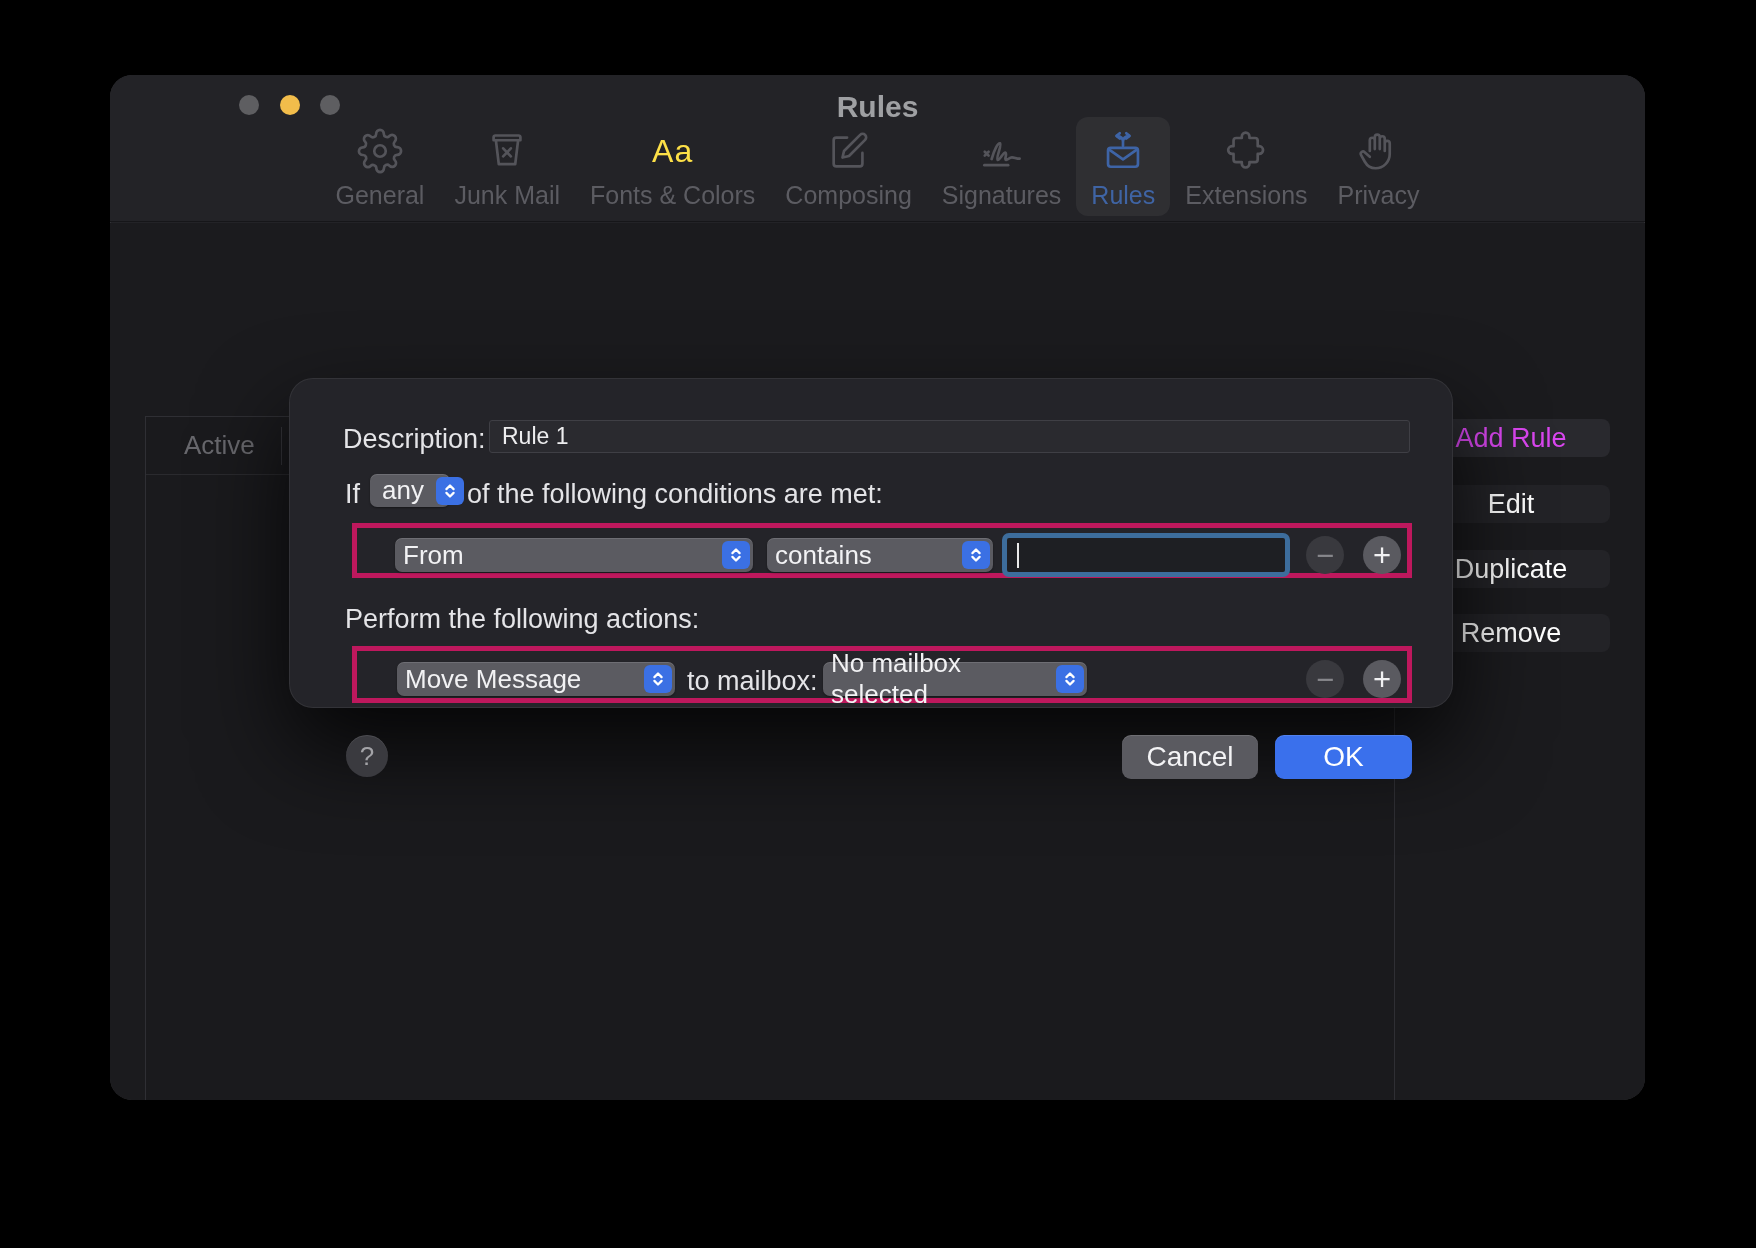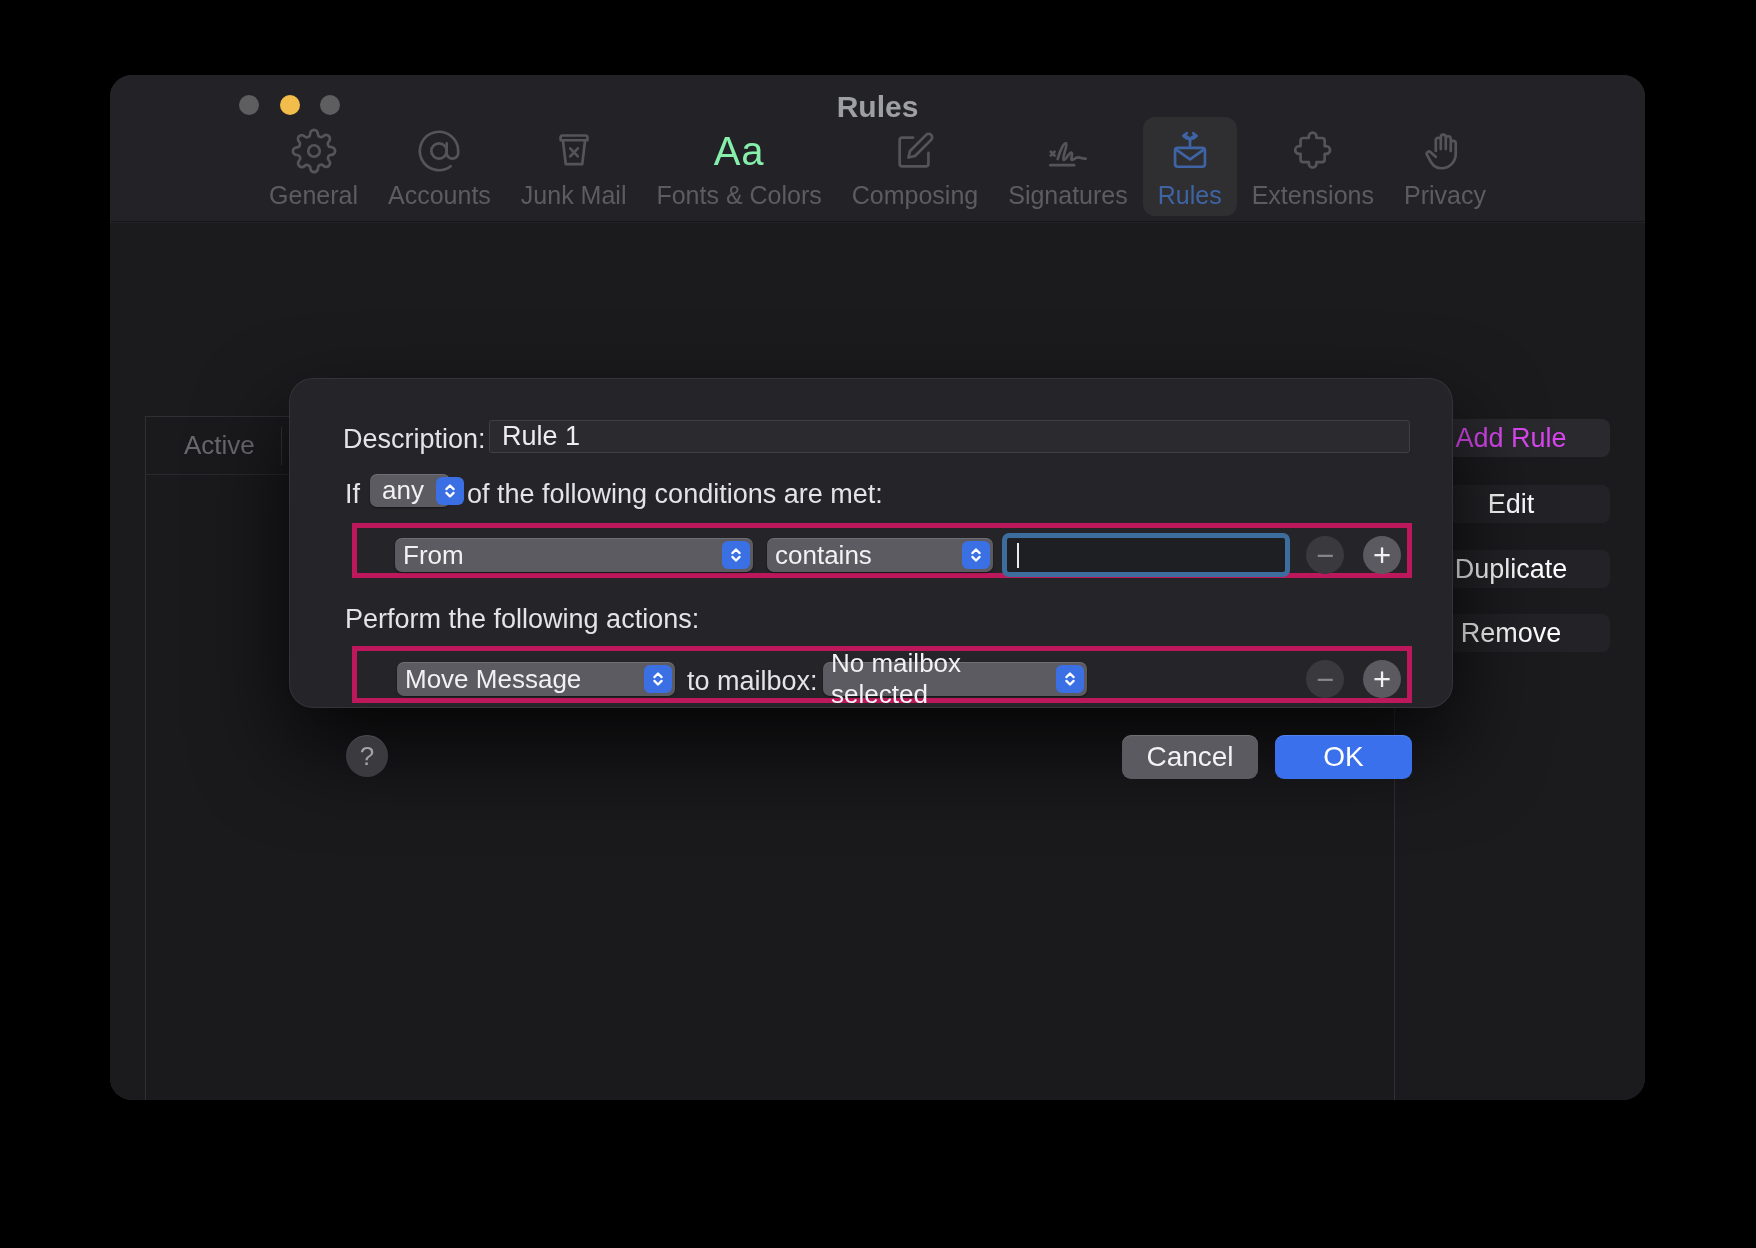--- a/index.html
+++ b/index.html
@@ -20,21 +20,21 @@
   .win-title { position:absolute; top:15px; left:0; width:100%; text-align:center;
     font-size:30px; font-weight:bold; color:#9fa0a3; }
 
   
   .toolbar { position:absolute; top:42px; left:0; right:0; display:flex; justify-content:center; align-items:flex-start; }
   .tb-item { display:flex; flex-direction:column; align-items:center; gap:4px;
     padding:8px 15px 6px; border-radius:12px; color:#54545a; }
   .tb-item.selected { background:rgba(255,255,255,0.055); color:#3e64a6; }
   .tb-icon { height:52px; display:flex; align-items:center; justify-content:center; }
   .tb-icon svg { width:46px; height:46px; stroke:currentColor; fill:none; stroke-width:1.4; stroke-linecap:round; stroke-linejoin:round; }
-  .tb-aa { font-size:40px; font-weight:500; color:#86efac; letter-spacing:1px; }
+  .tb-aa { font-size:32px; font-weight:500; color:#fde047; letter-spacing:1px; }
   .tb-label { font-size:25px; color:#5c5c62; white-space:nowrap; }
   .tb-item.selected .tb-label { color:#3f64a4; }
 
   
   .rules-list { position:absolute; left:35px; top:193px; width:1250px; height:807px;
     border:1px solid #2f2f34; background:#1a1a1d; }
   .list-header { height:58px; border-bottom:1px solid #2a2a2e; display:flex; align-items:center;
     font-size:26px; color:#68686d; }
   .col-active { margin-left:38px; }
   .col-sep { width:1px; height:38px; background:#35353a; margin-left:26px; }
@@ -49,21 +49,21 @@
   .help-circle { border-radius:50%; display:flex; align-items:center; justify-content:center; }
 
   
   .dialog { position:absolute; left:289px; top:378px; width:1164px; height:330px;
     background:#242429; border-radius:24px; z-index:10;
     box-shadow: 0 40px 90px rgba(0,0,0,0.8), inset 0 0 0 1px rgba(255,255,255,0.07); }
   .dlg-label { position:absolute; font-size:27px; color:#e4e4e7; white-space:nowrap; }
 
   .desc-field { position:absolute; left:200px; top:42px; width:921px; height:33px;
     background:#2a2a2f; border:1px solid #3f3f45; border-radius:3px;
-    display:flex; align-items:center; padding-left:12px; font-size:27px; color:#ededef; }
+    display:flex; align-items:center; padding-left:12px; font-size:23px; color:#ededef; }
 
   .row-box { position:absolute; left:63px; width:1060px; border:5px solid #be185d; }
   .cond-box { top:145px; height:55px; }
   .act-box  { top:268px; height:57px; }
 
   .popup { position:absolute; height:34px; background:#5b5b61; border-radius:7px;
     display:flex; align-items:center; justify-content:space-between;
     padding:0 3px 0 8px; font-size:26px; color:#f2f2f4;
     box-shadow: inset 0 1px 0 rgba(255,255,255,0.12), 0 1px 2px rgba(0,0,0,0.4); }
   .popup .badge { width:28px; height:28px; border-radius:6px; background:#3b70e4;
@@ -106,29 +106,20 @@
       <div class="tb-item">
         <span class="tb-icon">
           <svg viewBox="0 0 24 24">
               <circle cx="12" cy="12" r="3"></circle>
               <path d="M19.4 15a1.65 1.65 0 0 0 .33 1.82l.06.06a2 2 0 0 1 0 2.83 2 2 0 0 1-2.83 0l-.06-.06a1.65 1.65 0 0 0-1.82-.33 1.65 1.65 0 0 0-1 1.51V21a2 2 0 0 1-2 2 2 2 0 0 1-2-2v-.09A1.65 1.65 0 0 0 9 19.4a1.65 1.65 0 0 0-1.82.33l-.06.06a2 2 0 0 1-2.83 0 2 2 0 0 1 0-2.83l.06-.06a1.65 1.65 0 0 0 .33-1.82 1.65 1.65 0 0 0-1.51-1H3a2 2 0 0 1-2-2 2 2 0 0 1 2-2h.09A1.65 1.65 0 0 0 4.6 9a1.65 1.65 0 0 0-.33-1.82l-.06-.06a2 2 0 0 1 0-2.83 2 2 0 0 1 2.83 0l.06.06a1.65 1.65 0 0 0 1.82.33H9a1.65 1.65 0 0 0 1-1.51V3a2 2 0 0 1 2-2 2 2 0 0 1 2 2v.09a1.65 1.65 0 0 0 1 1.51 1.65 1.65 0 0 0 1.82-.33l.06-.06a2 2 0 0 1 2.83 0 2 2 0 0 1 0 2.83l-.06.06a1.65 1.65 0 0 0-.33 1.82V9a1.65 1.65 0 0 0 1.51 1H21a2 2 0 0 1 2 2 2 2 0 0 1-2 2h-.09a1.65 1.65 0 0 0-1.51 1z"></path>
             </svg>
         </span>
         <span class="tb-label">General</span>
       </div>
 
-      <div class="tb-item">
-        <span class="tb-icon">
-          <svg viewBox="0 0 24 24">
-              <circle cx="12" cy="12" r="4"></circle>
-              <path d="M16 8v5a3 3 0 0 0 6 0v-1a10 10 0 1 0-3.92 7.94"></path>
-            </svg>
-        </span>
-        <span class="tb-label">Accounts</span>
-      </div>
 
       <div class="tb-item">
         <span class="tb-icon">
           <svg viewBox="0 0 24 24">
               <path d="M5 6.4h14M5 6.4V4.8a.9.9 0 0 1 .9-.9h12.2a.9.9 0 0 1 .9.9v1.6M6.2 6.4l1.5 12.4h8.6l1.5-12.4"></path>
               <path d="M10 10.6l4 4.2m0-4.2l-4 4.2"></path>
             </svg>
         </span>
         <span class="tb-label">Junk Mail</span>
       </div>

